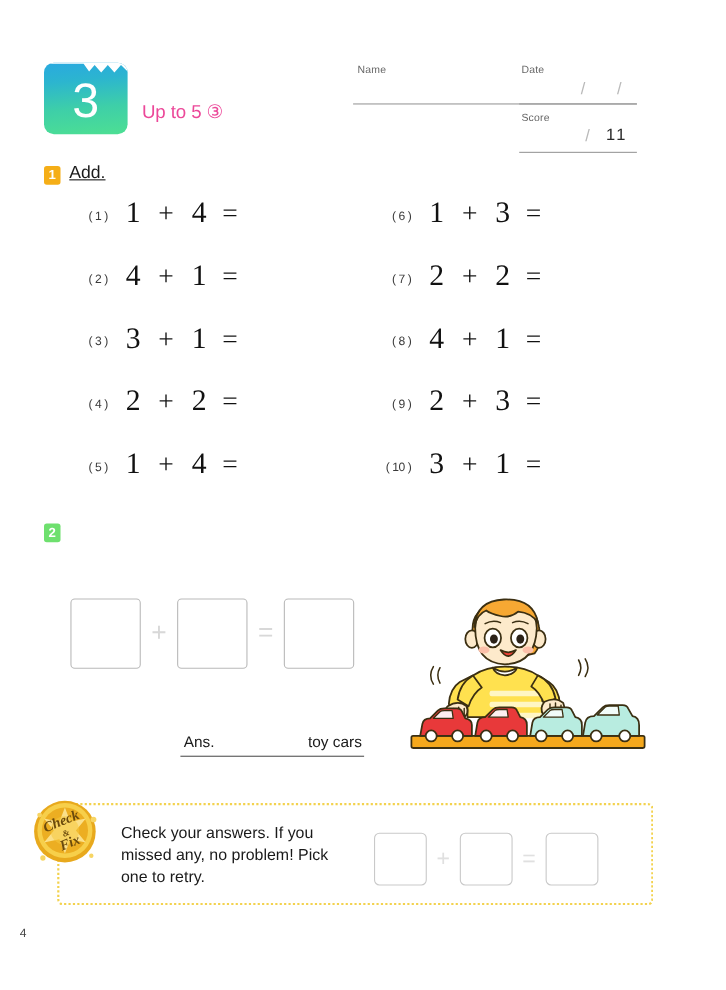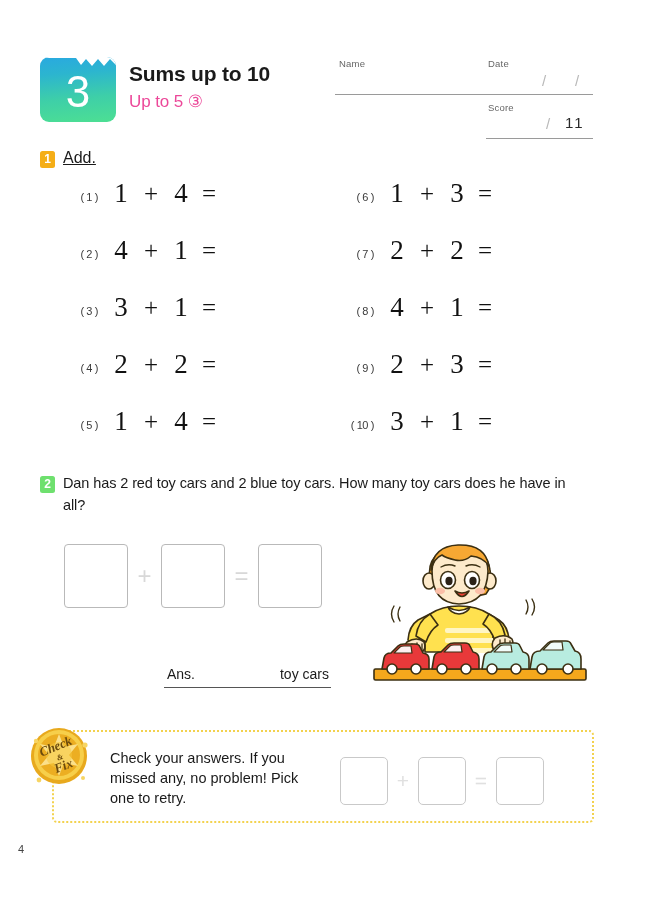--- a/index.html
+++ b/index.html
@@ -68,21 +68,21 @@
     font-size: 17px;
     font-weight: normal;
     letter-spacing: -0.1px;
     white-space: nowrap;
     color: #ec4899;
   }
 
   
   .nds {
     position: absolute;
-    left: 335px; top: 58px;
+    left: 321px; top: 58px;
     width: 258px; height: 82px; text-align: right;
   }
   .nds-label {
     position: absolute;
     font-size: 9.5px;
     color: #666;
     letter-spacing: 0.2px;
   }
   .nds-rule {
     position: absolute;
@@ -287,21 +287,20 @@
 
   <div id="header">
 
     <div class="chapter-tile">
       <svg class="tile-tear" viewBox="0 0 76 13" preserveAspectRatio="none">
         <path d="M0,0 L76,0 L76,9 L70,3 L64,10 L58,3 L52,10 L46,3 L41,9 L36,2 L0,2 Z" fill="#ffffff"></path>
       </svg>
       <div class="chapter-num">3</div>
     </div>
 
-    <div class="title-main">Sums up to 10</div>
     <div class="title-sub">Up to 5 ③</div>
 
     <div class="nds">
       <div class="nds-label" style="left:4px; top:0;">Name</div>
       <div class="nds-rule" style="left:0; top:36px; width:258px;"></div>
 
       <div class="nds-label" style="left:153px; top:0;">Date</div>
       <div class="slash" style="left:207px; top:14px;">/</div>
       <div class="slash" style="left:240px; top:14px;">/</div>
       <div class="nds-rule" style="left:151px; top:36px; width:107px;"></div>
@@ -357,21 +356,20 @@
           <div class="pexpr"><span class="t a">2</span><span class="t op">+</span><span class="t b">3</span><span class="t eq">=</span></div>
         </div>
         <div class="prow">
           <div class="pnum">( 10 )</div>
           <div class="pexpr"><span class="t a">3</span><span class="t op">+</span><span class="t b">1</span><span class="t eq">=</span></div>
         </div>
       </div>
   </div>
 
   <div class="sec-badge green" id="s2-badge">2</div>
-  <div id="s2-text">Dan has 2 red toy cars and 2 blue toy cars. How many toy cars does he have in all?</div>
 
   <div id="wp-eq">
     <div class="ansbox"></div>
     <div class="eqsign">+</div>
     <div class="ansbox"></div>
     <div class="eqsign">=</div>
     <div class="ansbox"></div>
   </div>
 
   <div id="ans-line">

